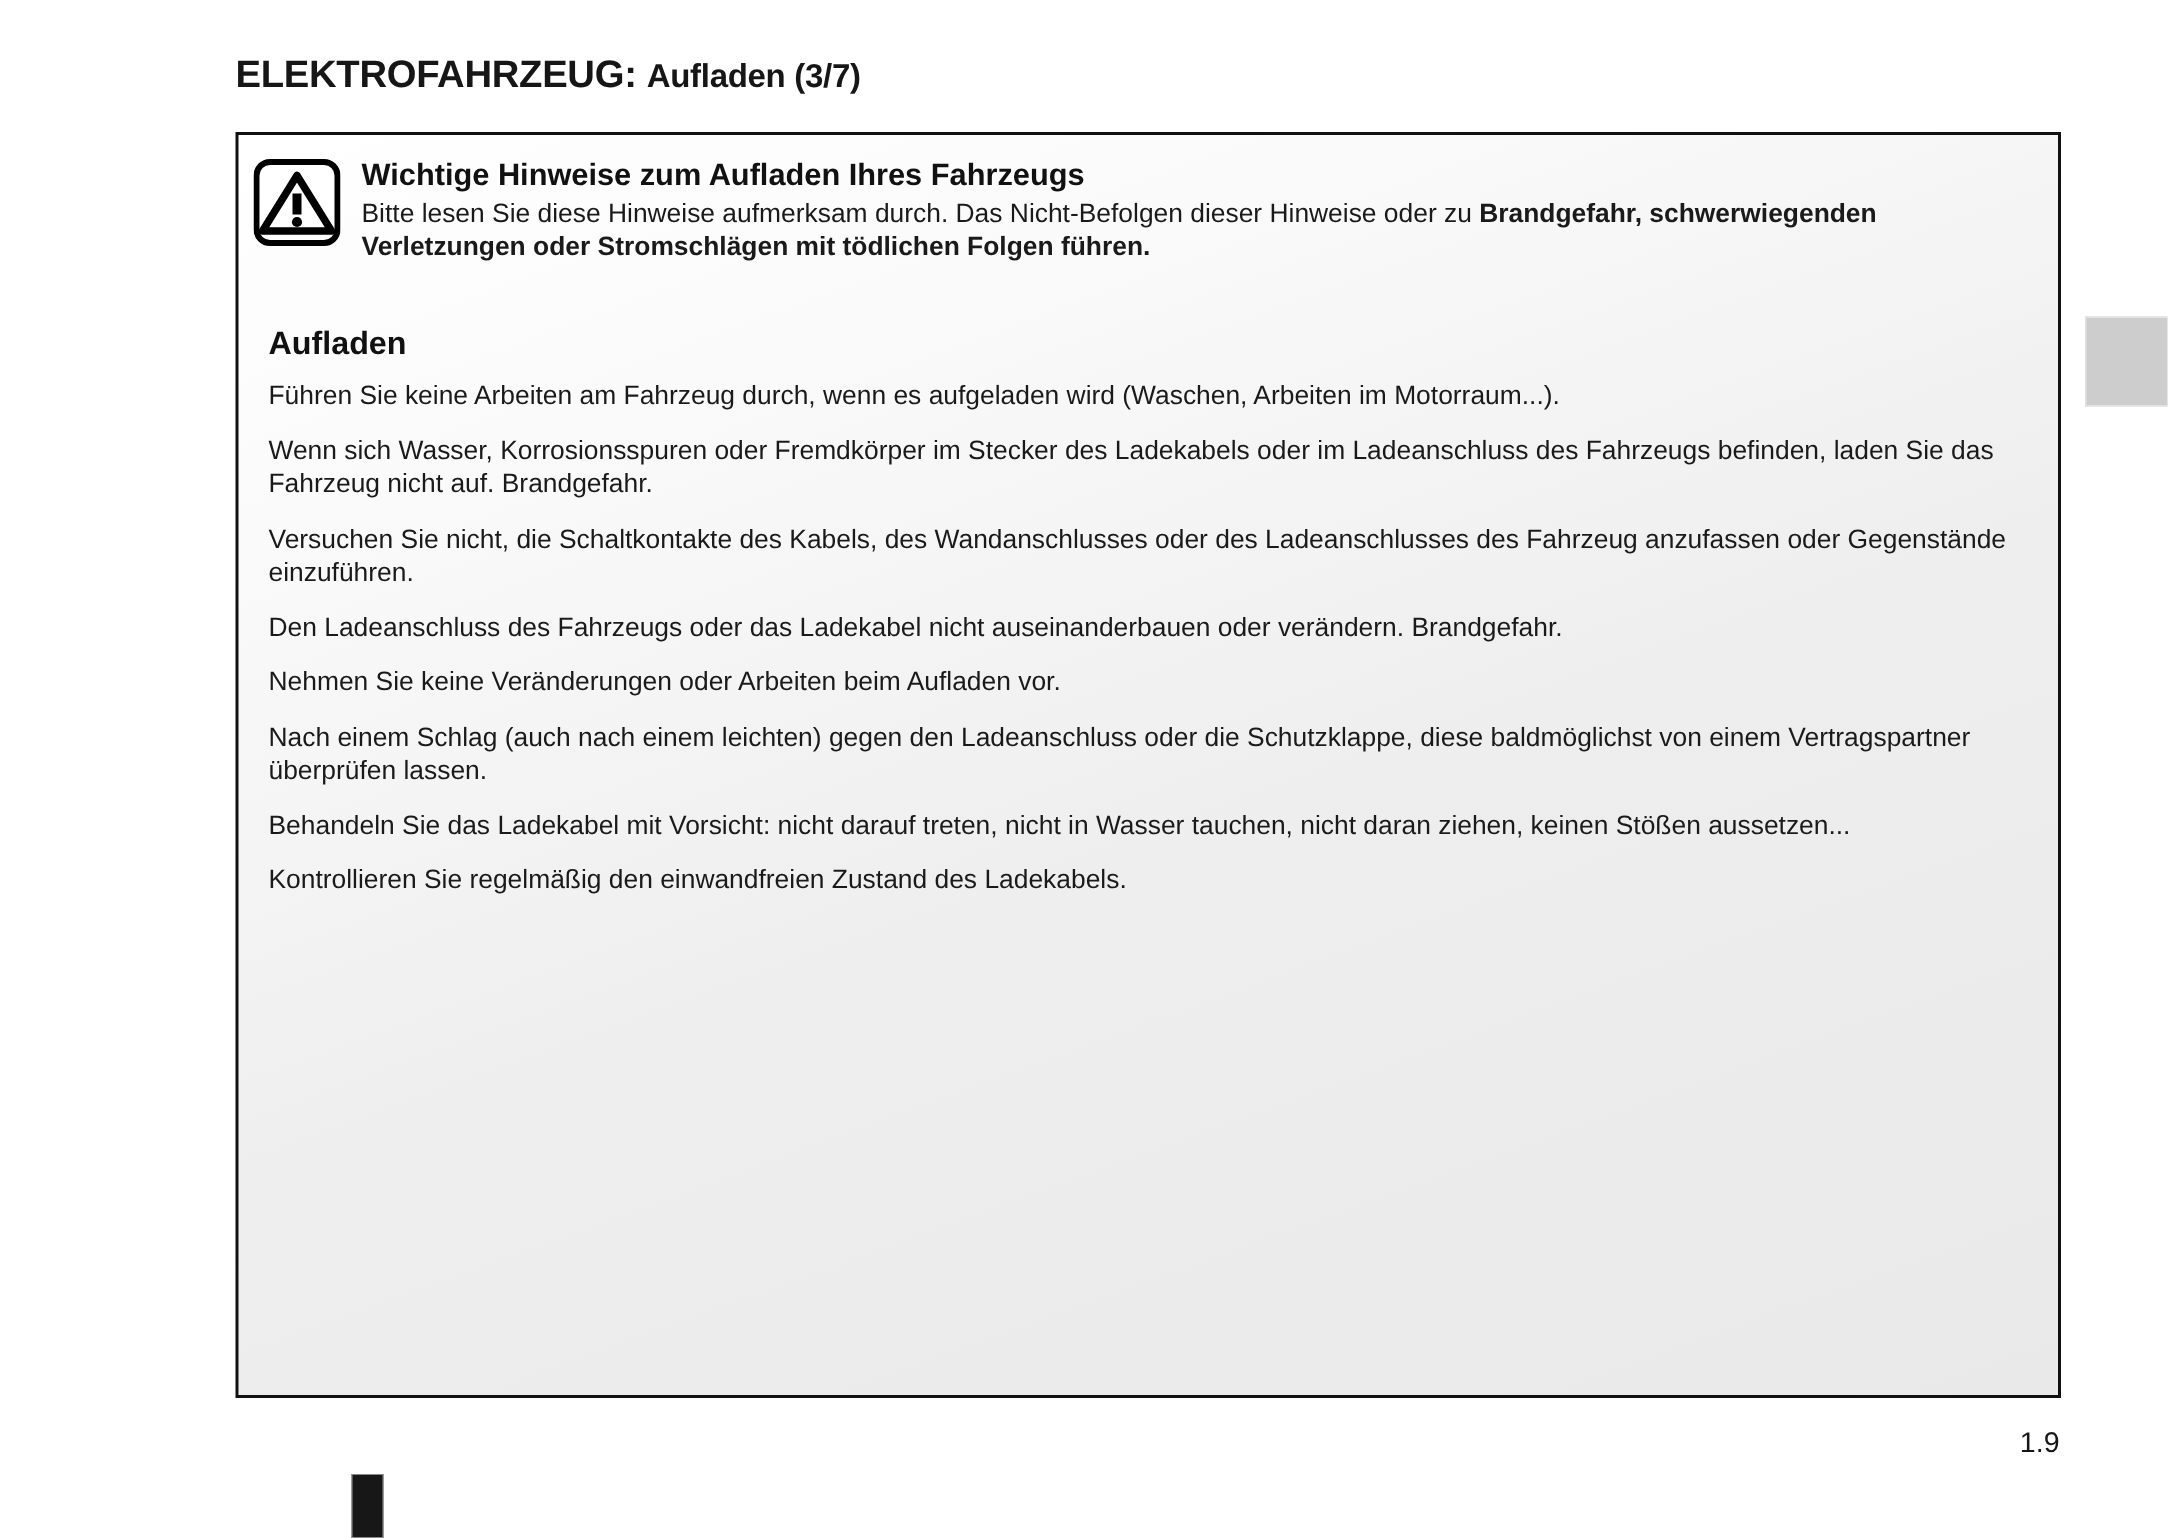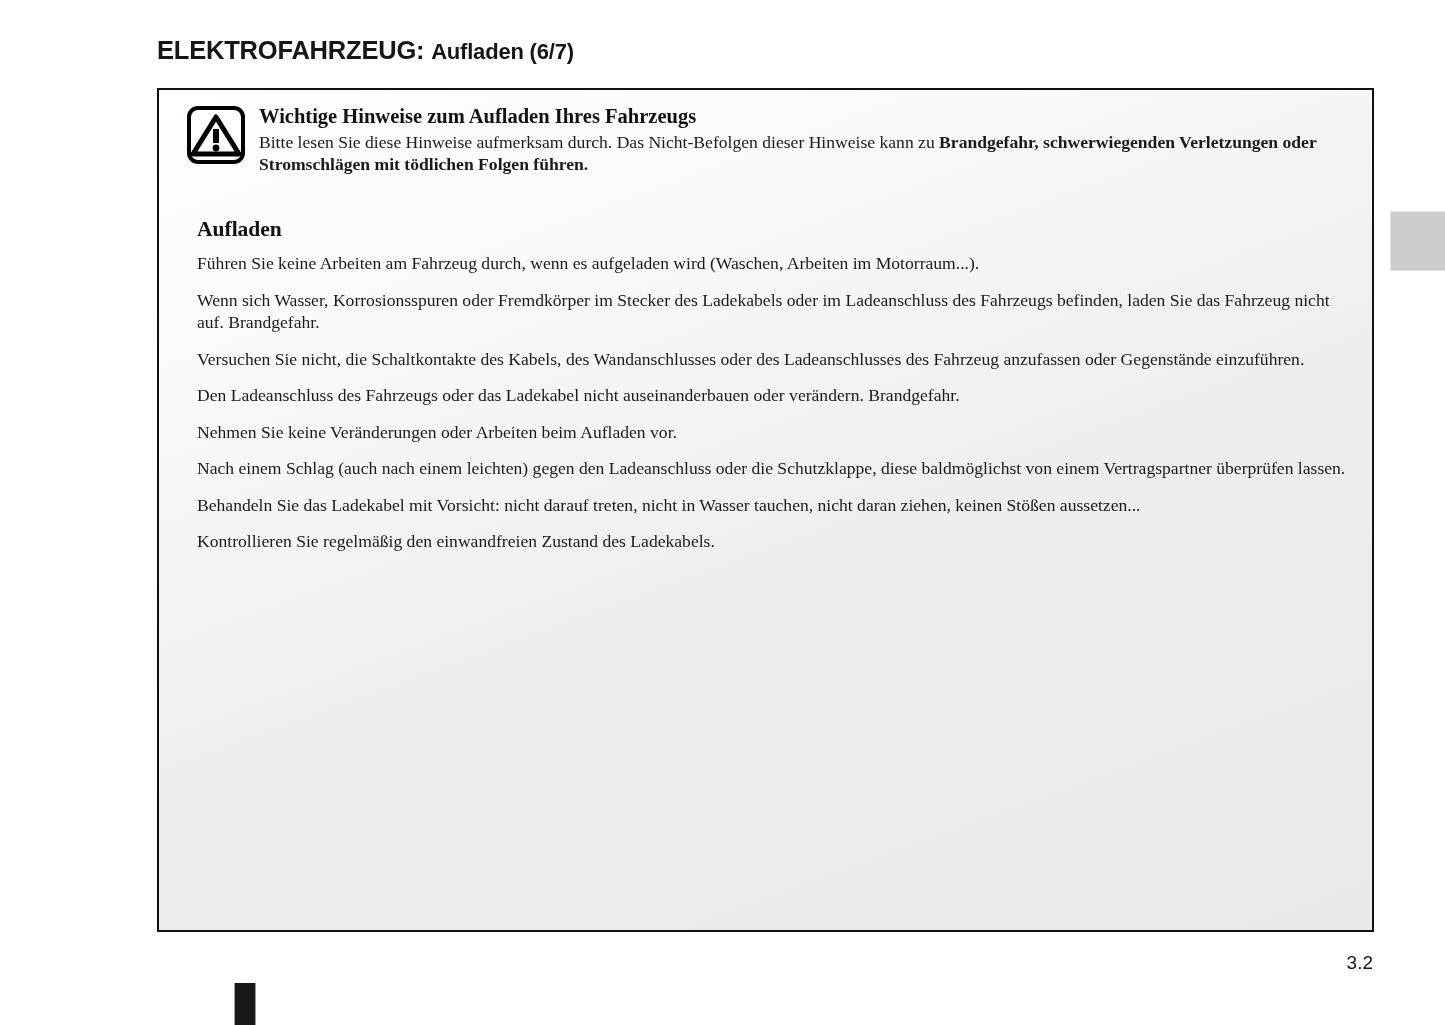--- a/index.html
+++ b/index.html
@@ -33,22 +33,21 @@
 
   
   #content-box {
     position: absolute;
     left: 157px;
     top: 88px;
     width: 1217px;
     height: 844px;
     border: 2px solid #111111;
     background: linear-gradient(160deg, #ffffff 0%, #fafafa 22%, #eeeeee 55%, #e9e9e9 100%);
-    padding: 14px 18px 0 24px;
-    font-family: Liberation Serif, serif;
+    padding: 14px 18px 0 6px;
   }
 
   
   #warning-block {
     display: flex;
     align-items: flex-start;
     gap: 14px;
     padding-left: 4px;
   }
   #warning-icon {
@@ -124,54 +123,54 @@
     background: #171717;
     border-left: 1px solid #9a9a9a;
     border-right: 1px solid #9a9a9a;
   }
 </style>
 </head>
 <body>
 
 <div id="page-title">
   <span class="title-main">ELEKTROFAHRZEUG:</span>
-  <span class="title-sub">Aufladen (6/7)</span>
+  <span class="title-sub">Aufladen (3/7)</span>
 </div>
 
 <div id="content-box">
 
   <div id="warning-block">
 
     <div id="warning-icon">
       <svg viewBox="0 0 58 58" width="58" height="58" aria-hidden="true">
         <rect x="2" y="2" width="54" height="54" rx="9" ry="9" fill="#ffffff" stroke="#000000" stroke-width="4"></rect>
         <path d="M29 11 L52 48 L6 48 Z" fill="none" stroke="#000000" stroke-width="5" stroke-linejoin="round"></path>
         <rect x="26" y="23" width="6" height="14" fill="#000000"></rect>
         <circle cx="29" cy="42" r="3.4" fill="#000000"></circle>
       </svg>
     </div>
 
     <div id="warning-text">
       <div id="warning-heading">Wichtige Hinweise zum Aufladen Ihres Fahrzeugs</div>
-      <div id="warning-body"><span>Bitte lesen Sie diese Hinweise aufmerksam durch. Das Nicht-Befolgen dieser Hinweise kann zu </span><b>Brandgefahr, schwerwiegenden Verletzungen oder Stromschlägen mit tödlichen Folgen führen.</b></div>
+      <div id="warning-body"><span>Bitte lesen Sie diese Hinweise aufmerksam durch. Das Nicht-Befolgen dieser Hinweise oder zu </span><b>Brandgefahr, schwerwiegenden Verletzungen oder Stromschlägen mit tödlichen Folgen führen.</b></div>
     </div>
   </div>
 
   <div id="section-heading">Aufladen</div>
 
   <ul id="paragraph-list">
     <li>Führen Sie keine Arbeiten am Fahrzeug durch, wenn es aufgeladen wird (Waschen, Arbeiten im Motorraum...).</li>
     <li>Wenn sich Wasser, Korrosionsspuren oder Fremdkörper im Stecker des Ladekabels oder im Ladeanschluss des Fahrzeugs befinden, laden Sie das Fahrzeug nicht auf. Brandgefahr.</li>
     <li>Versuchen Sie nicht, die Schaltkontakte des Kabels, des Wandanschlusses oder des Ladeanschlusses des Fahrzeug anzufassen oder Gegenstände einzuführen.</li>
     <li>Den Ladeanschluss des Fahrzeugs oder das Ladekabel nicht auseinanderbauen oder verändern. Brandgefahr.</li>
     <li>Nehmen Sie keine Veränderungen oder Arbeiten beim Aufladen vor.</li>
     <li>Nach einem Schlag (auch nach einem leichten) gegen den Ladeanschluss oder die Schutzklappe, diese baldmöglichst von einem Vertragspartner überprüfen lassen.</li>
     <li>Behandeln Sie das Ladekabel mit Vorsicht: nicht darauf treten, nicht in Wasser tauchen, nicht daran ziehen, keinen Stößen aussetzen...</li>
     <li>Kontrollieren Sie regelmäßig den einwandfreien Zustand des Ladekabels.</li>
   </ul>
 
 </div>
 
 <div id="edge-tab"></div>
 
-<div id="page-number">3.2</div>
+<div id="page-number">1.9</div>
 
 <div id="bottom-marker"></div>
 
 </body></html>

